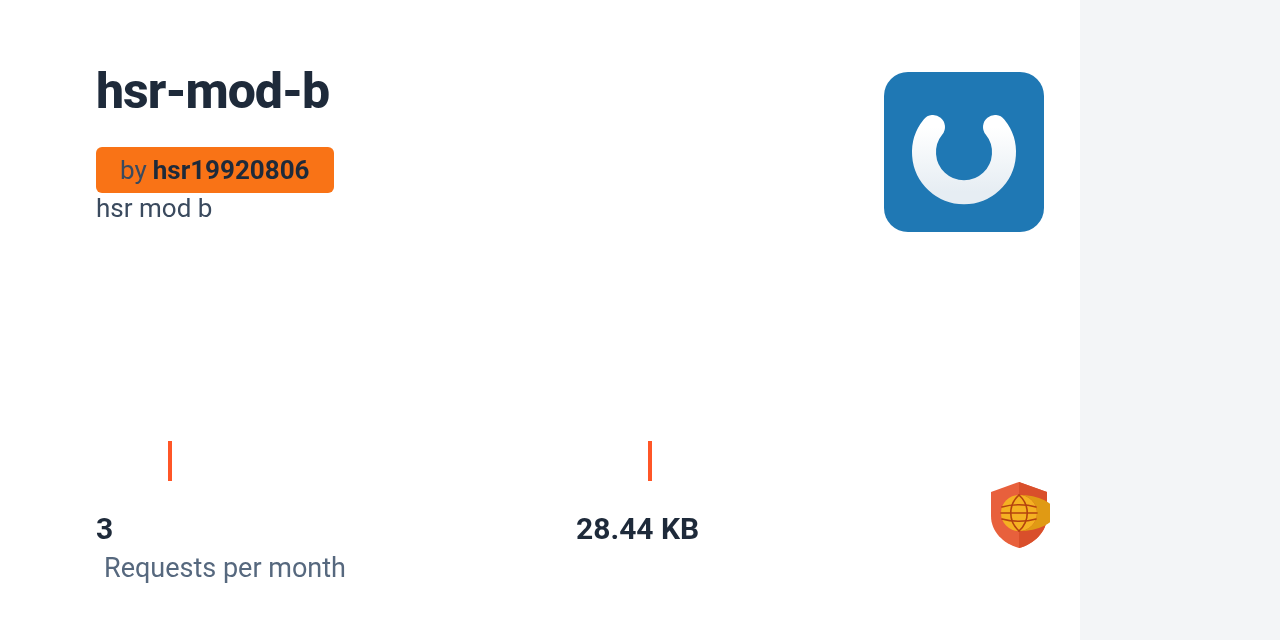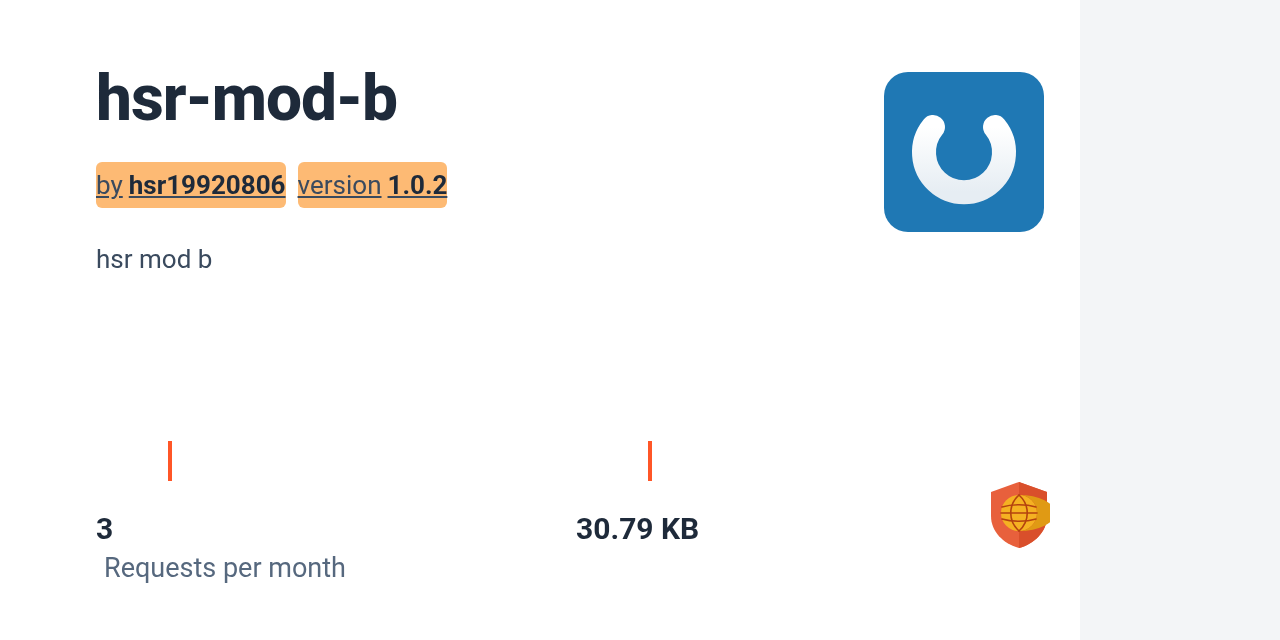--- a/index.html
+++ b/index.html
@@ -26,52 +26,50 @@
       background: #ffffff;
       padding: 64px 0 0 96px;
       position: relative;
     }
     .right-strip {
       width: 200px;
       height: 640px;
       background: #f3f5f7;
     }
     .package-title {
-      font-size: 64px;
+      font-size: 50px;
       font-weight: 800;
       color: #1e2a3a;
       letter-spacing: -1px;
       line-height: 1.1;
     }
     .badge-row {
       margin-top: 28px;
       display: flex;
       gap: 12px;
     }
     .badge {
       display: inline-flex;
       align-items: baseline;
-      background: #fdba74;
+      background: #f97316;
       border-radius: 6px;
-      padding: 8px 0;
+      padding: 8px 24px;
       font-size: 26px;
       color: #3a4a5e;
-      text-decoration: underline;
     }
     .badge .prefix {
       font-weight: 400;
       margin-right: 6px;
     }
     .badge .value {
       font-weight: 700;
       color: #1e2a3a;
       text-align: center;
     }
     .description {
-      margin-top: 36px;
       font-size: 26px;
       font-weight: 400;
       color: #3a4a5e;
     }
     .stats-row {
       position: absolute;
       bottom: 56px;
       left: 96px;
       display: flex;
     }
@@ -128,37 +126,33 @@
 <div class="page-container">
   <div class="main-panel">
 
     <h1 class="package-title">hsr-mod-b</h1>
 
     <div class="badge-row">
       <div class="badge">
         <span class="prefix">by</span>
         <span class="value">hsr19920806</span>
       </div>
-      <div class="badge">
-        <span class="prefix">version</span>
-        <span class="value">1.0.2</span>
-      </div>
     </div>
 
     <div class="description">hsr mod b</div>
 
     <div class="stats-row">
       <div class="stat">
         <div class="tick"></div>
         <div class="stat-value">3</div>
         <div class="stat-label">Requests per month</div>
       </div>
       <div class="stat">
         <div class="tick"></div>
-        <div class="stat-value">30.79 KB</div>
+        <div class="stat-value">28.44 KB</div>
       </div>
     </div>
 
     <div class="avatar">
       <div class="avatar-inner">
         <svg viewBox="0 0 110 110" width="110" height="110">
           <defs>
             <linearGradient id="wg" x1="0" y1="0" x2="0" y2="1">
               <stop offset="0%" stop-color="#ffffff"></stop>
               <stop offset="100%" stop-color="#e6edf3"></stop>

